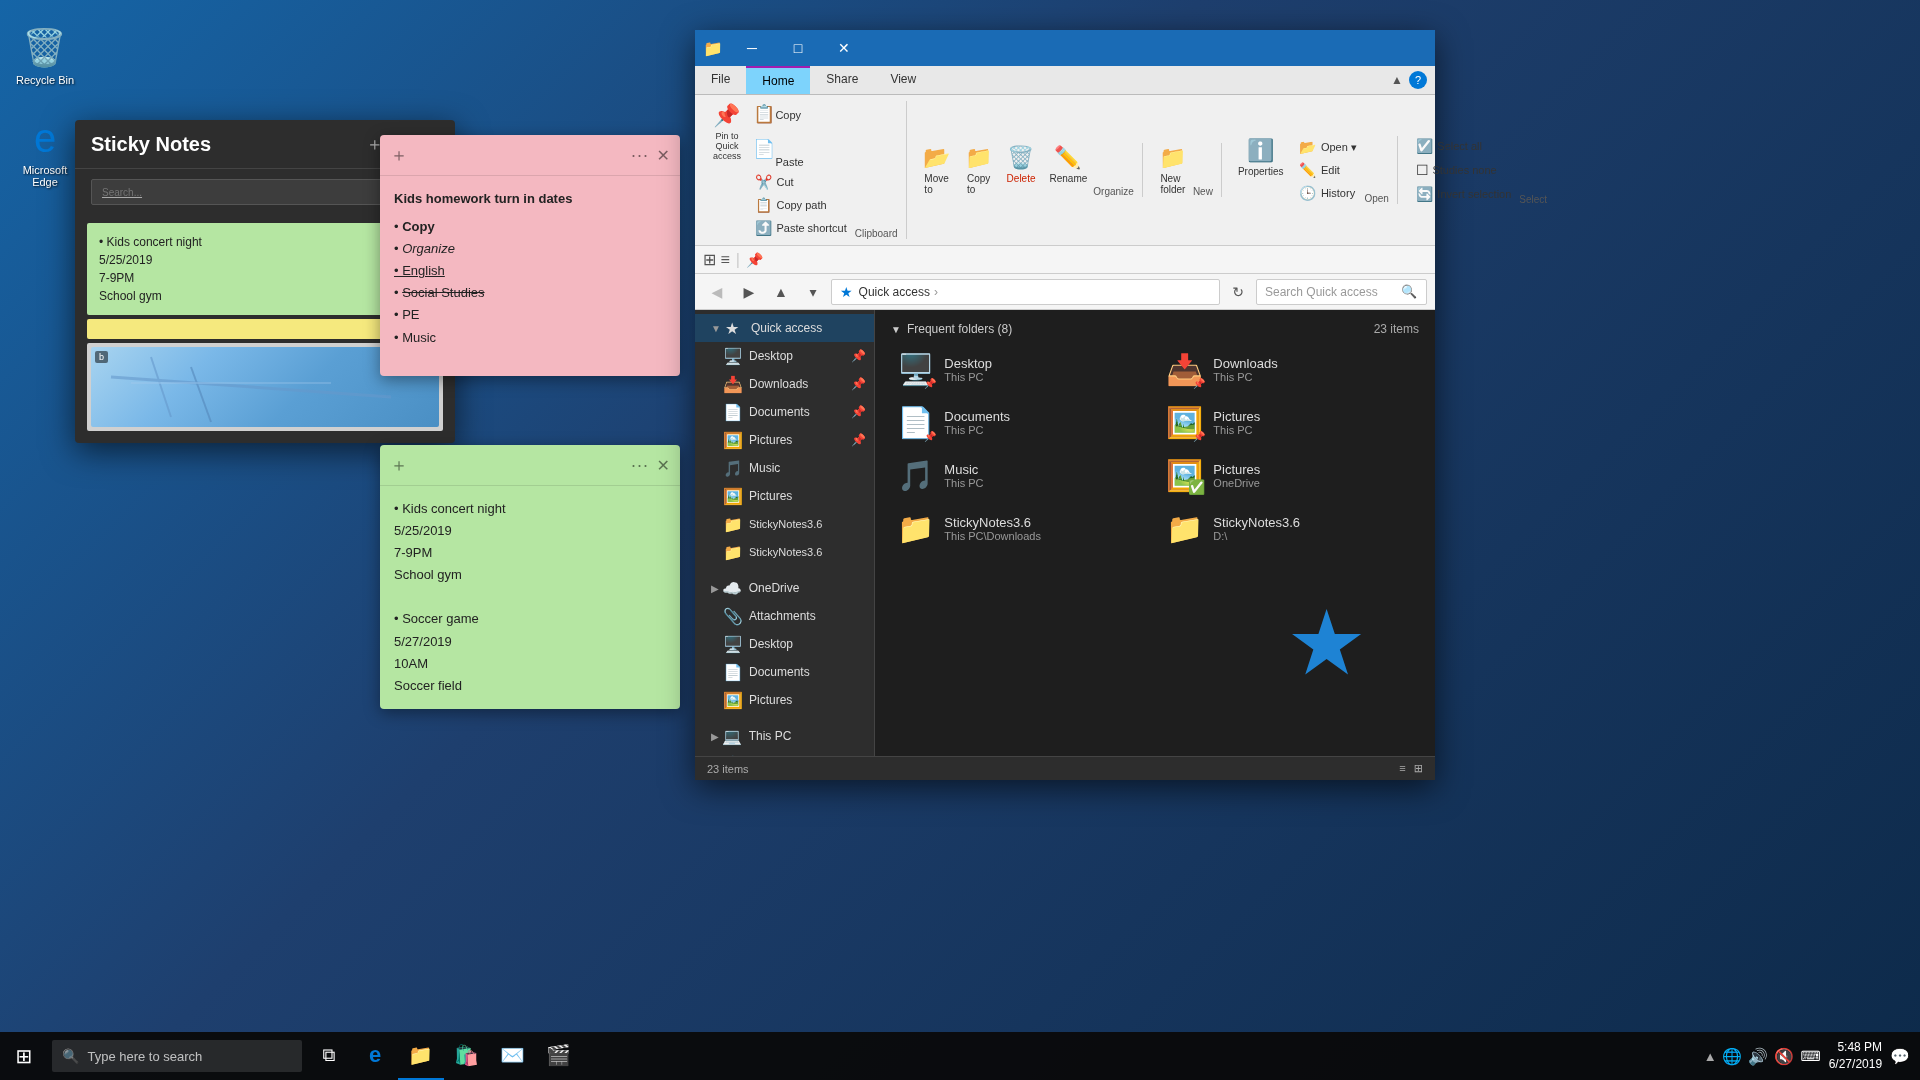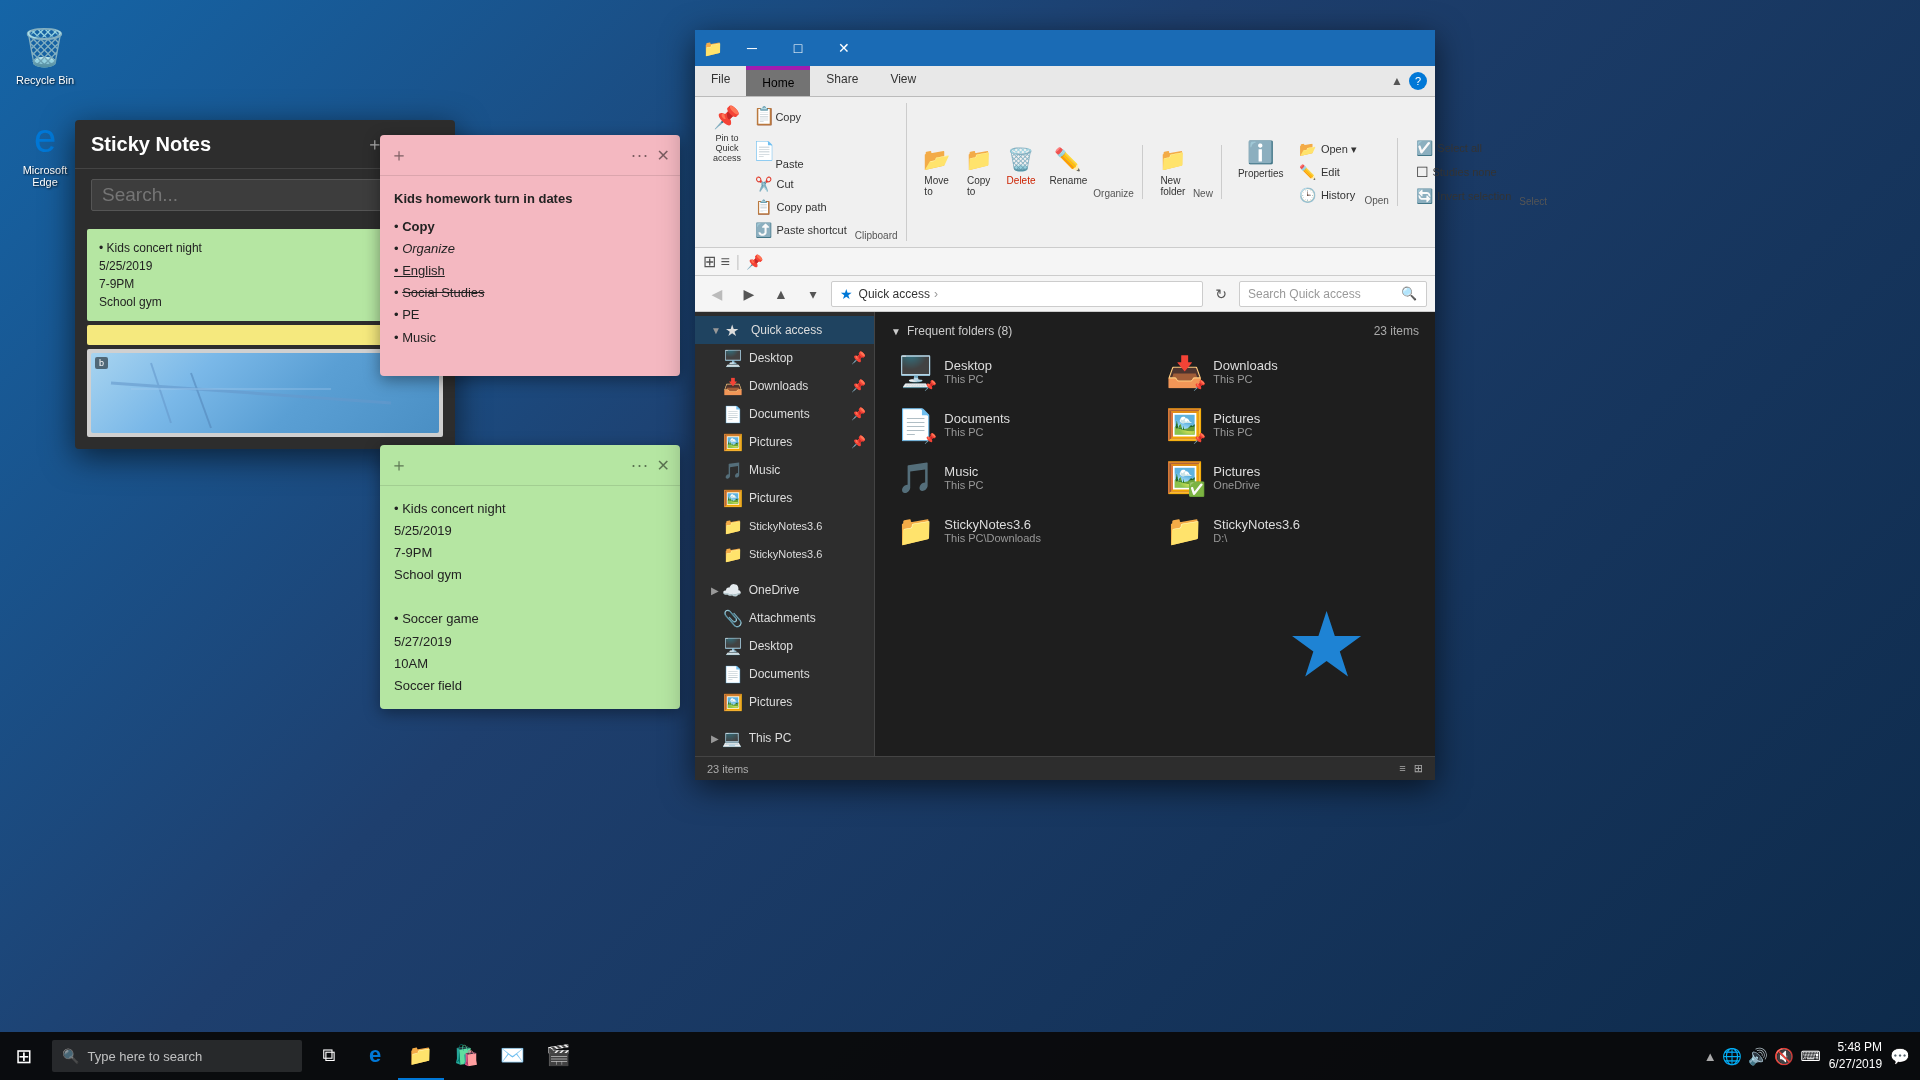--- a/index.html
+++ b/index.html
@@ -144,22 +144,23 @@
       border-radius: 2px;
       display: flex;
       align-items: center;
       padding: 4px 10px;
     }
     .sticky-notes-search input {
       background: none;
       border: none;
       outline: none;
       color: #aaa;
-      font-size: 19px;
+      font-size: 10px;
       flex: 1;
+      text-decoration: underline;
     }
     .sticky-notes-search-icon { color: #aaa; font-size: 14px; }
     .sticky-notes-list { padding: 4px 0 8px 0; }
 
     
     .note-card {
       margin: 4px 12px;
       border-radius: 2px;
       padding: 10px 12px;
       cursor: pointer;
@@ -269,22 +270,22 @@
       background: #e8e8e8;
       border-bottom: 1px solid #bbb;
     }
     .fe-ribbon-tab {
       padding: 6px 16px;
       font-size: 12px;
       cursor: pointer;
       color: #333;
     }
     .fe-ribbon-tab.active {
-      background: #737373;
-      border-top: 4px solid #a21caf;
+      background: #7dd3fc;
+      border-top: 2px solid #a21caf;
       color: #000;
       font-weight: 500;
     }
     .fe-ribbon-content {
       display: flex;
       align-items: center;
       padding: 6px 8px;
       gap: 2px;
     }
     .fe-ribbon-group {
@@ -348,21 +349,21 @@
       border-radius: 2px;
       padding: 3px 8px;
       display: flex;
       align-items: center;
       font-size: 12px;
       color: #333;
       height: 26px;
     }
     .fe-address-star { color: #0078d7; margin-right: 6px; font-size: 14px; }
     .fe-search-bar {
-      width: 188px;
+      width: 171px;
       height: 26px;
       background: white;
       border: 1px solid #ccc;
       border-radius: 2px;
       display: flex;
       align-items: center;
       padding: 3px 8px;
       font-size: 12px;
       color: #999;
     }

